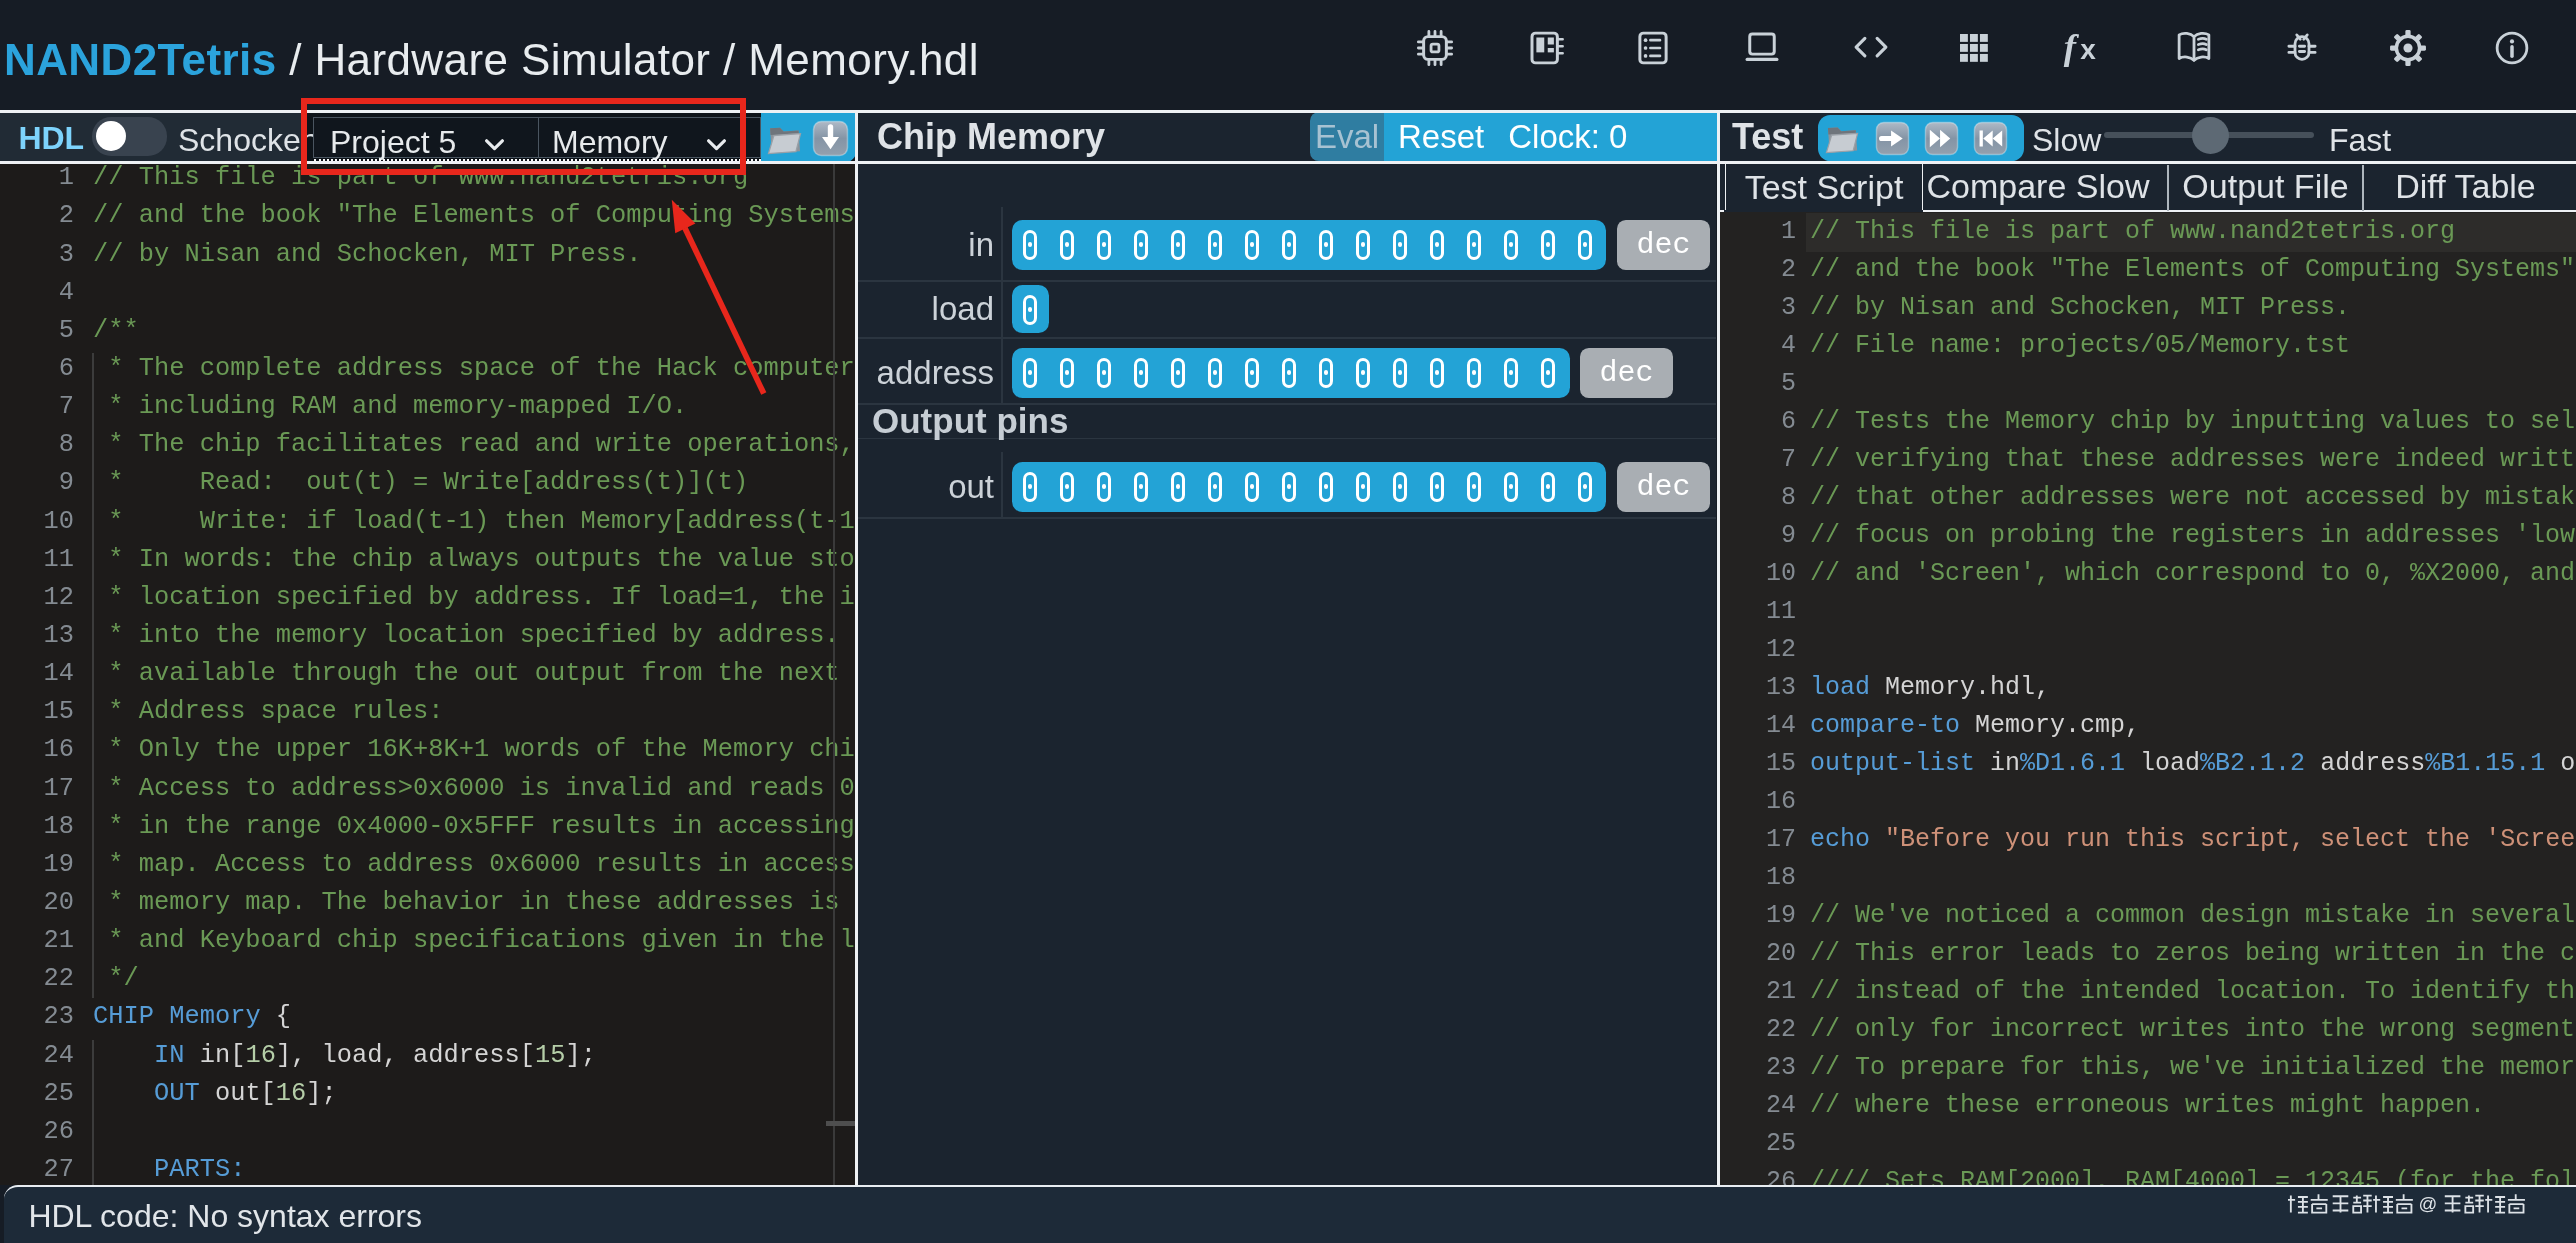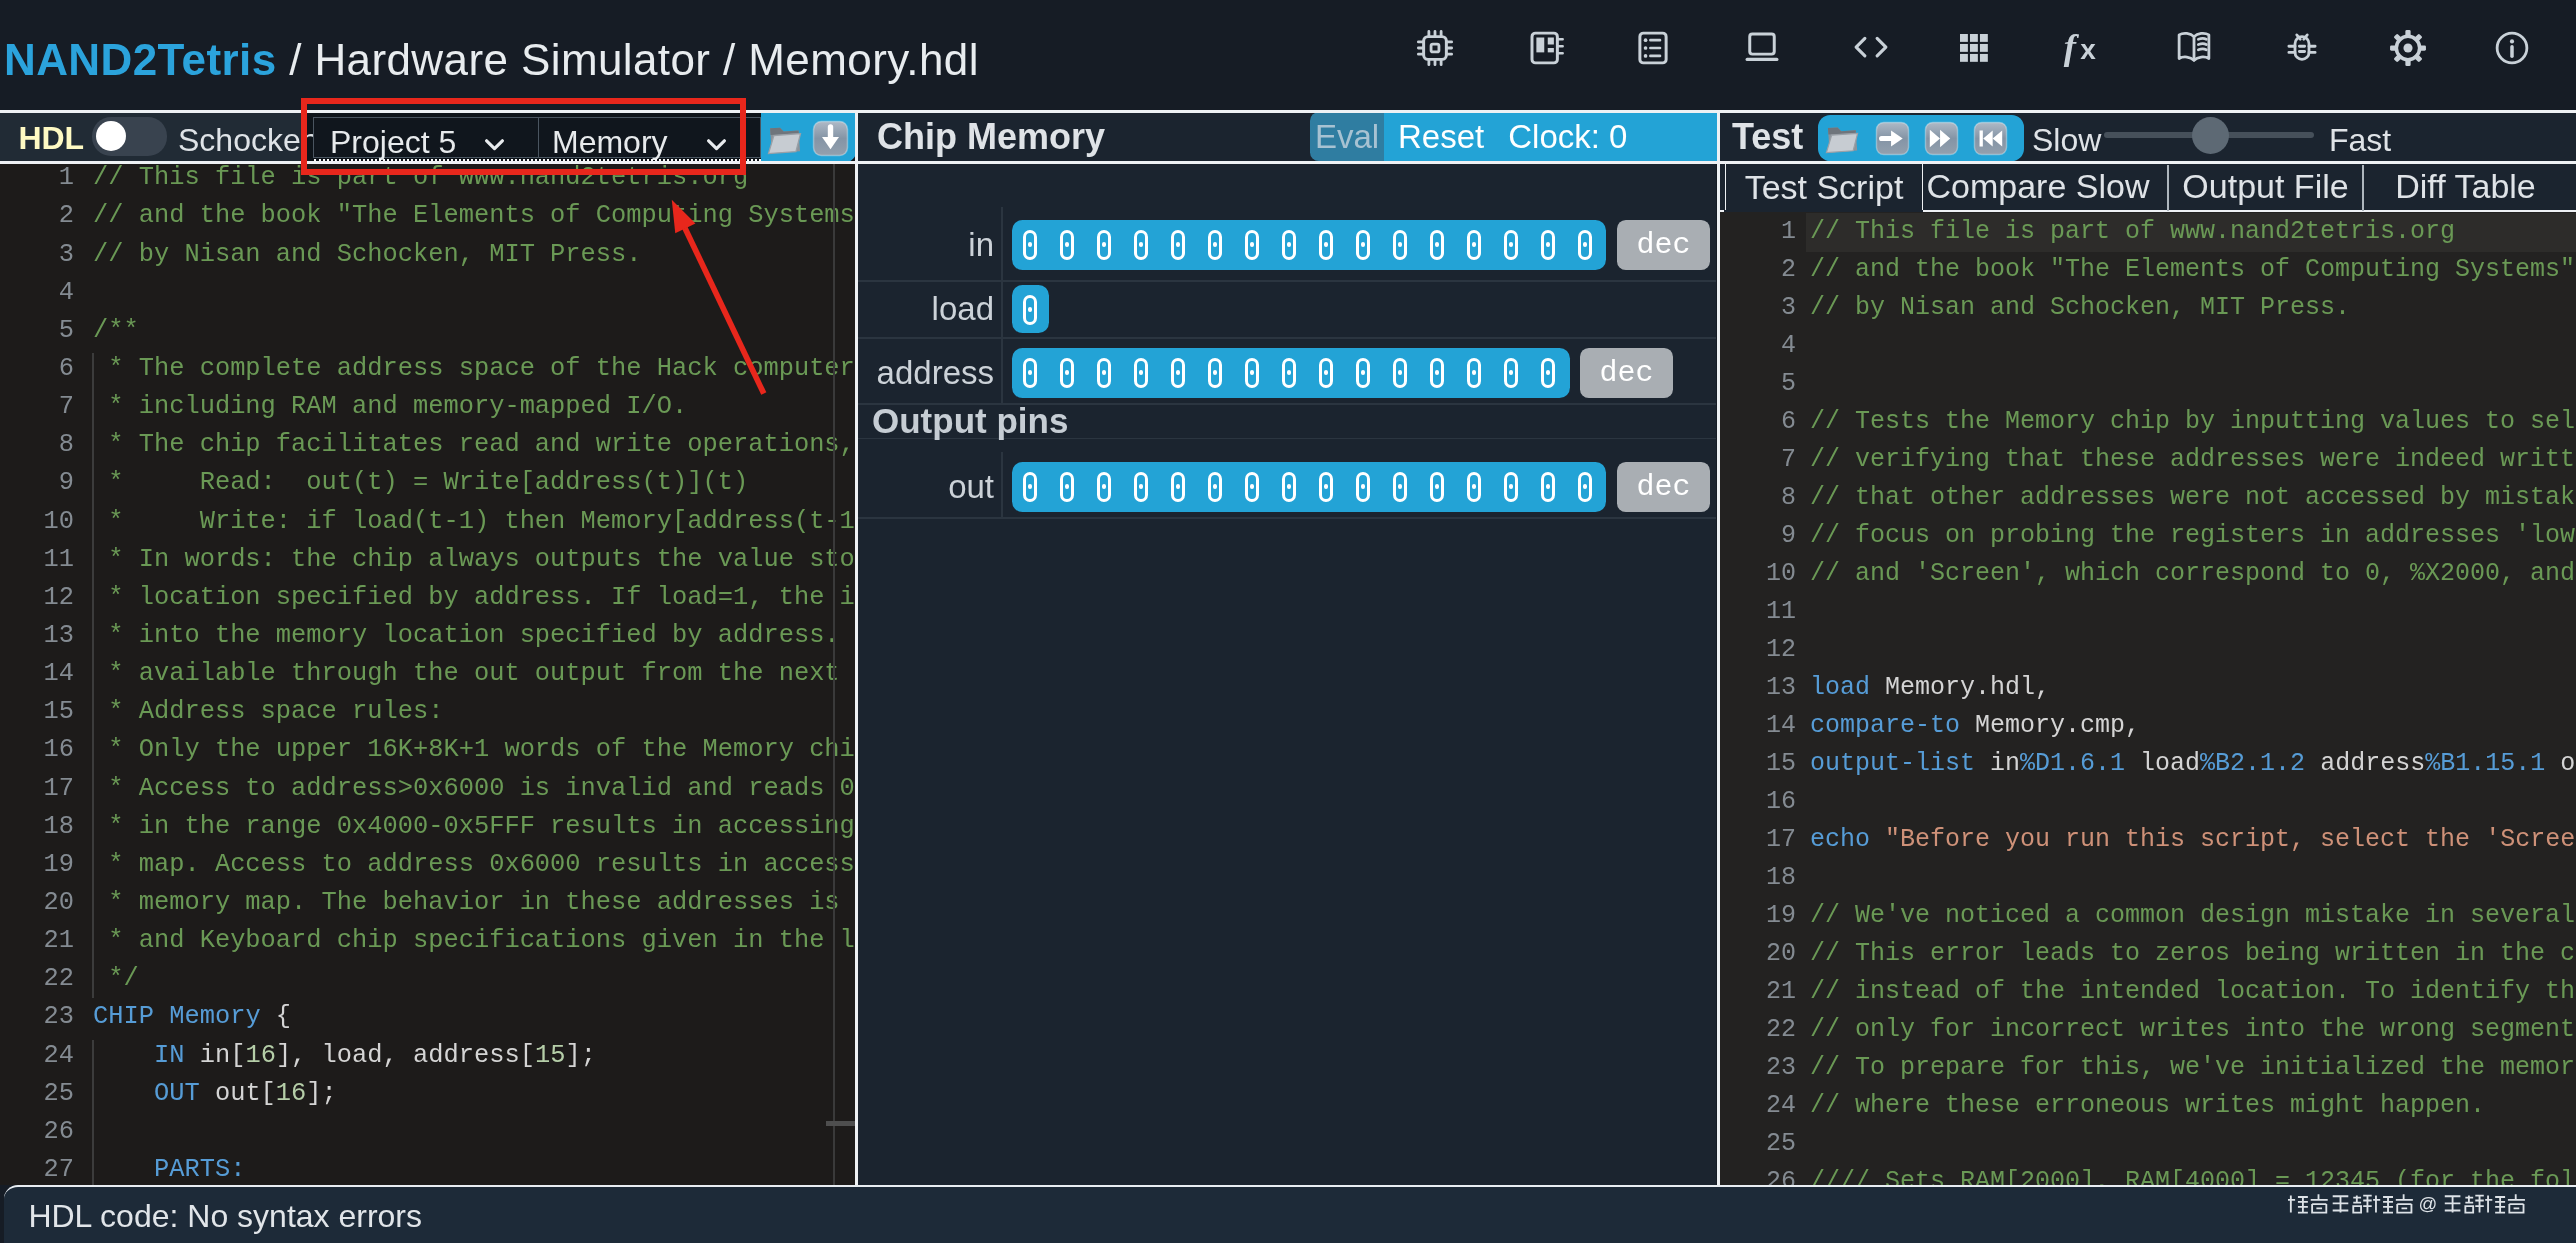--- a/index.html
+++ b/index.html
@@ -2,21 +2,21 @@
 <html style="font-size:14px"><head><meta charset="utf-8"><style>
 *{margin:0;padding:0;box-sizing:border-box}
 html,body{width:2576px;height:1243px;overflow:hidden;background:#161c25;font-family:"Liberation Sans",sans-serif}
 #page{position:relative;width:2576px;height:1243px;background:#161c25}
 
 #title{position:absolute;left:4px;top:35px;font-size:44px;color:#e8ecef;letter-spacing:0.4px}
 #title b{color:#2ba3dc;font-weight:bold}
 .wline{position:absolute;background:#eef1f4}
 .toolleft{position:absolute;left:0;top:112px;width:302px;height:49px;background:#212b35}
 .tooldark{position:absolute;left:302px;top:112px;width:552px;height:49px;background:#0e141a}
-.hdl{position:absolute;left:18.4px;top:120px;font-size:32px;font-weight:bold;color:#fef9c3}
+.hdl{position:absolute;left:18.4px;top:120px;font-size:32px;font-weight:bold;color:#7dd3fc}
 .toggle{position:absolute;left:92px;top:117px;width:75px;height:39px;background:#39434f;border-radius:19px}
 .toggle i{position:absolute;left:4.4px;top:4.4px;width:30px;height:30px;background:#fff;border-radius:50%}
 .builtin{position:absolute;left:178px;top:122px;font-size:32px;color:#dfe3e7}
 .selbox{position:absolute;top:117px;height:41px;border:0.9px solid #4a5560;background:#10161d}
 .seltext{position:absolute;top:124px;font-size:32px;color:#e7eaec}
 .dash{position:absolute;left:314px;top:159px;width:447px;height:0;border-top:2.2px dotted #fdfdfd}
 
 #edit{position:absolute;left:0;top:163px;width:855px;height:1022px;background:#1d1b1a;overflow:hidden}
 .ln{position:absolute;font-family:"Liberation Mono",monospace;font-size:24.6px;color:#848b92;text-align:right;white-space:pre;line-height:38px}
 .cl{position:absolute;font-family:"Liberation Mono",monospace;font-size:24.6px;color:#d4d4d4;white-space:pre;overflow:hidden;line-height:38px}
@@ -382,20 +382,21 @@
 
 <div id="rp"></div>
 <div style="position:absolute;left:1806px;top:213px;width:770px;height:39px;background:#2d2c2a"></div>
 <div class="ln R" style="left:1719px;top:213px;width:77px;height:38px">1</div>
 <div class="cl R" style="left:1810px;top:213px;width:766px;height:38px"><span class="c">// This file is part of www.nand2tetris.org</span></div>
 <div class="ln R" style="left:1719px;top:251px;width:77px;height:38px">2</div>
 <div class="cl R" style="left:1810px;top:251px;width:766px;height:38px"><span class="c">// and the book "The Elements of Computing Systems"  by Nis</span></div>
 <div class="ln R" style="left:1719px;top:289px;width:77px;height:38px">3</div>
 <div class="cl R" style="left:1810px;top:289px;width:766px;height:38px"><span class="c">// by Nisan and Schocken, MIT Press.</span></div>
 <div class="ln R" style="left:1719px;top:327px;width:77px;height:38px">4</div>
+<div class="cl R" style="left:1810px;top:327px;width:766px;height:38px"><span class="c">// File name: projects/05/Memory.tst</span></div>
 <div class="ln R" style="left:1719px;top:365px;width:77px;height:38px">5</div>
 <div class="cl R" style="left:1810px;top:365px;width:766px;height:38px"></div>
 <div class="ln R" style="left:1719px;top:403px;width:77px;height:38px">6</div>
 <div class="cl R" style="left:1810px;top:403px;width:766px;height:38px"><span class="c">// Tests the Memory chip by inputting values to selected add</span></div>
 <div class="ln R" style="left:1719px;top:441px;width:77px;height:38px">7</div>
 <div class="cl R" style="left:1810px;top:441px;width:766px;height:38px"><span class="c">// verifying that these addresses were indeed written to, as</span></div>
 <div class="ln R" style="left:1719px;top:479px;width:77px;height:38px">8</div>
 <div class="cl R" style="left:1810px;top:479px;width:766px;height:38px"><span class="c">// that other addresses were not accessed by mistake. In par</span></div>
 <div class="ln R" style="left:1719px;top:517px;width:77px;height:38px">9</div>
 <div class="cl R" style="left:1810px;top:517px;width:766px;height:38px"><span class="c">// focus on probing the registers in addresses 'low RAM', 'h</span></div>

